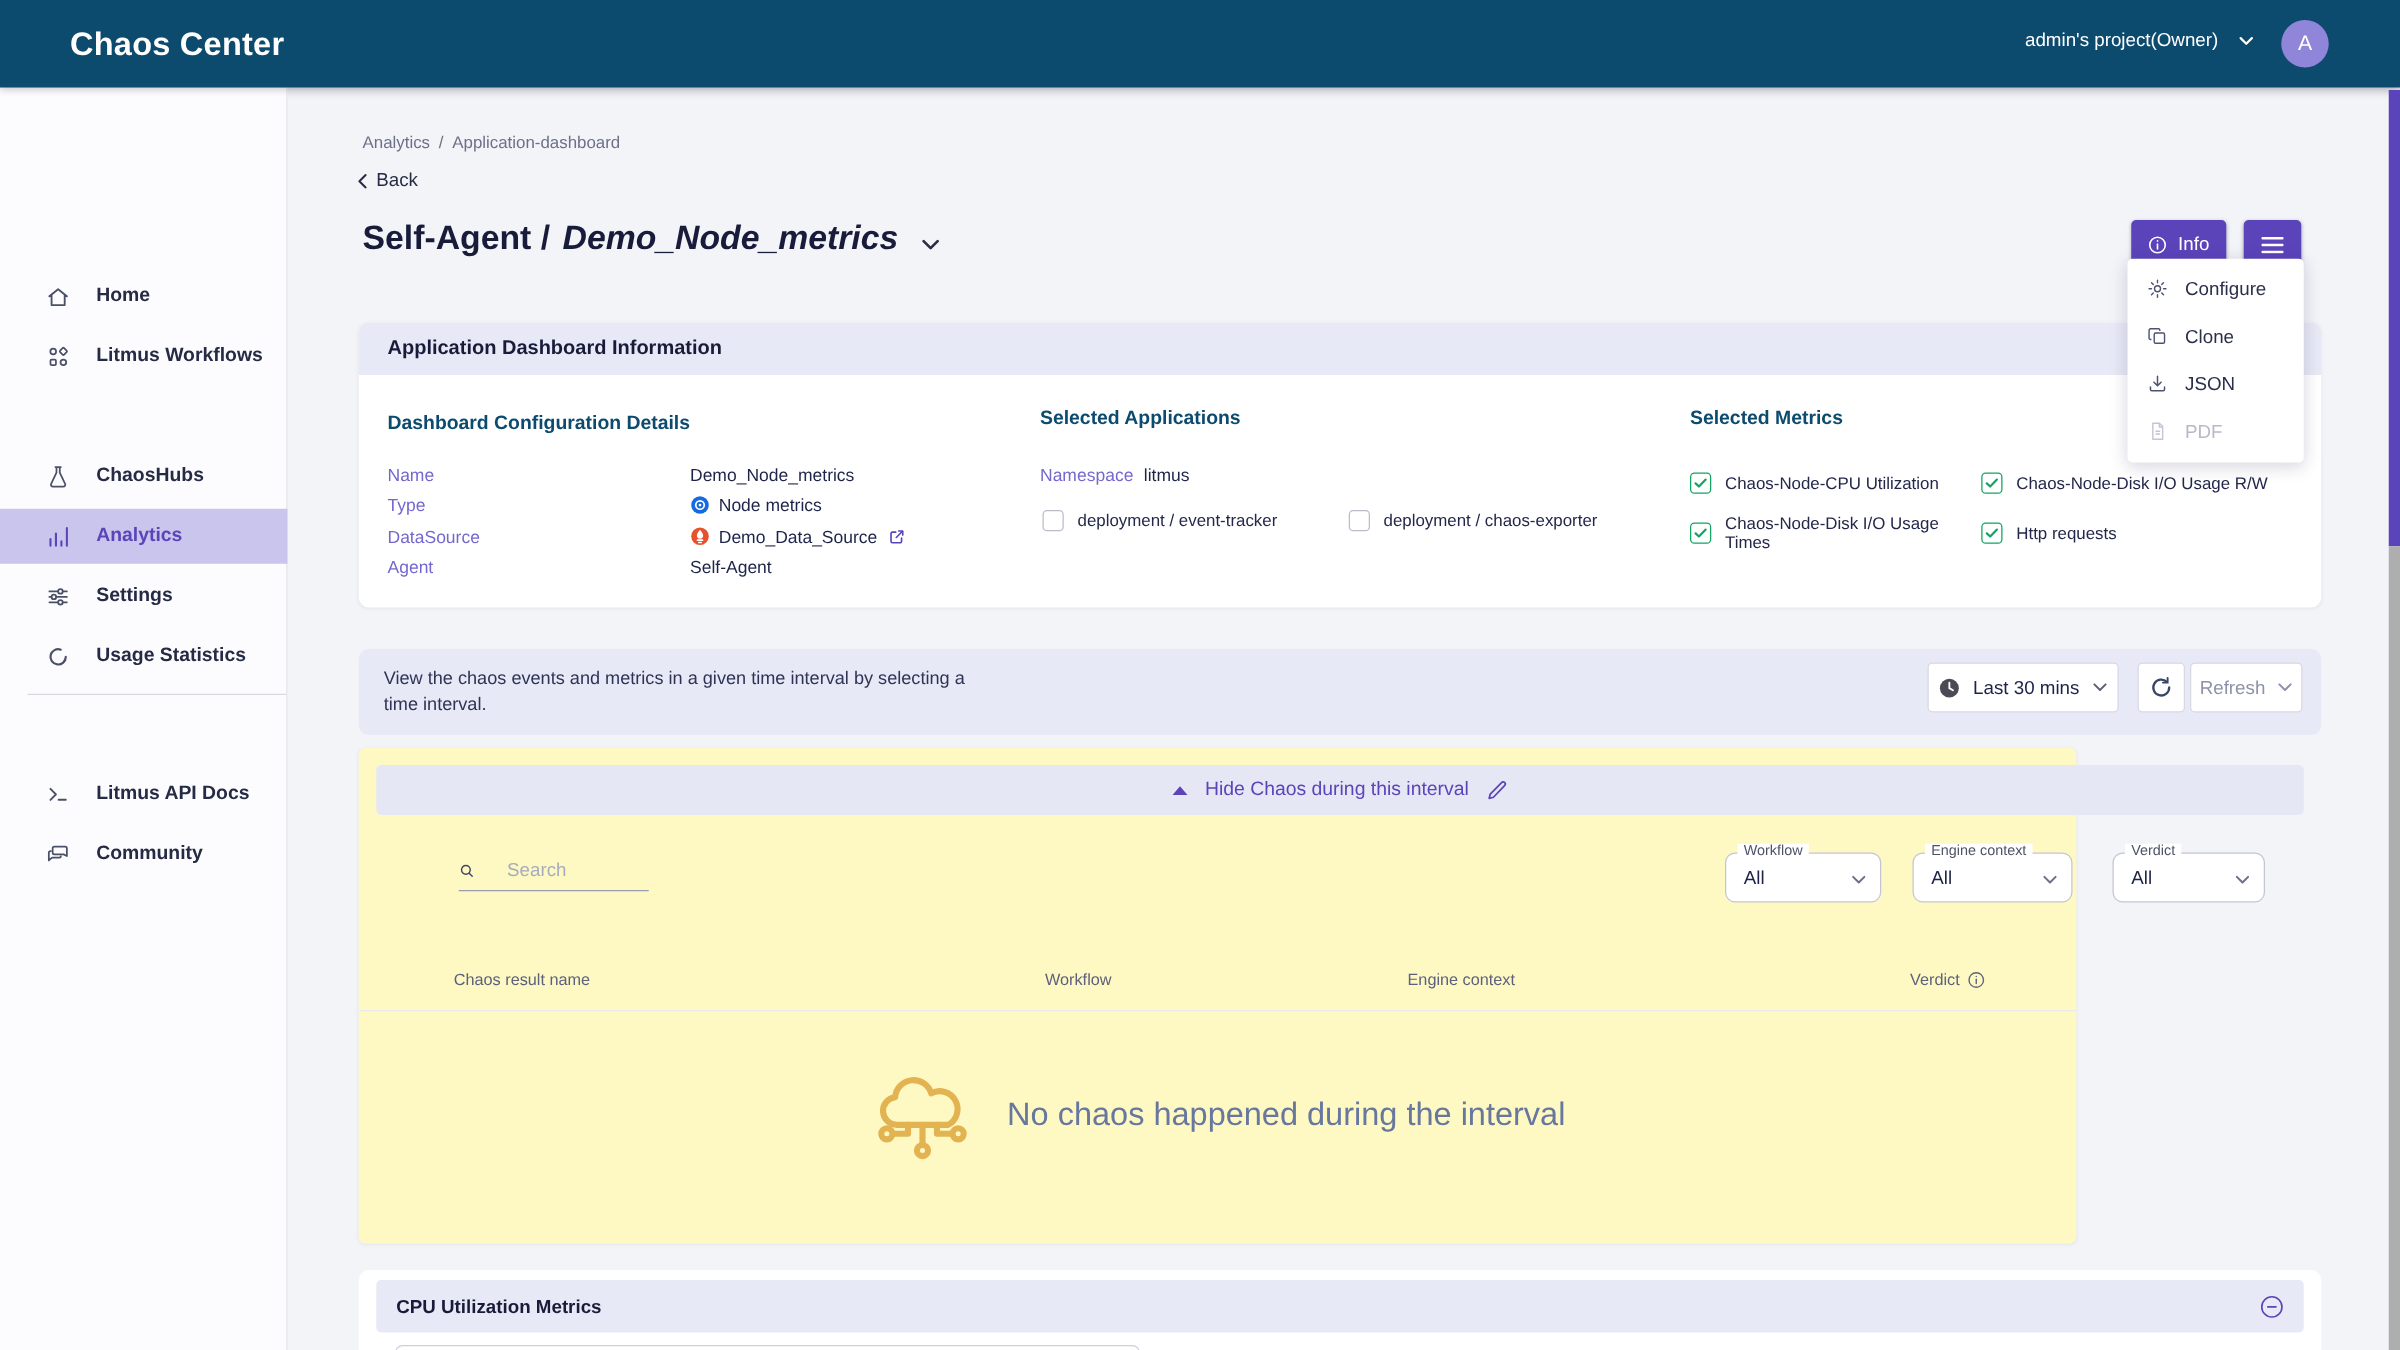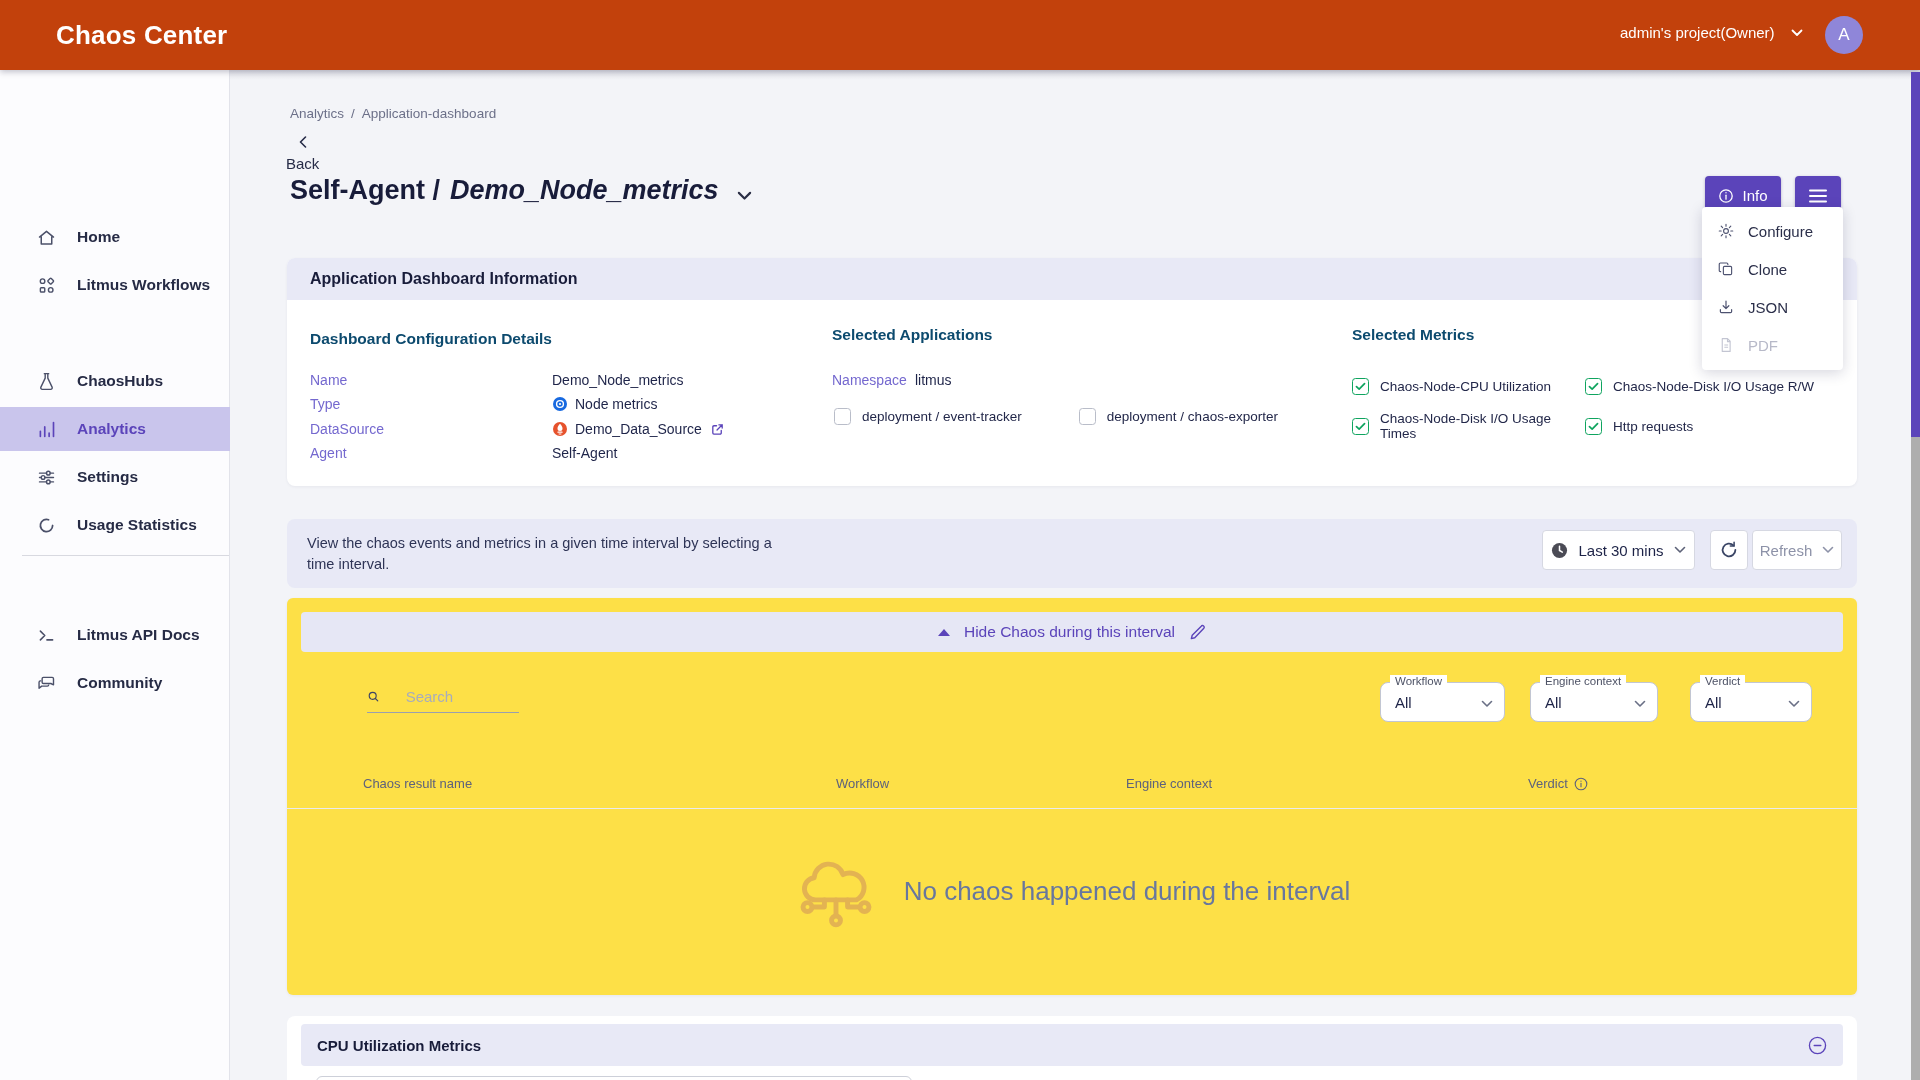--- a/index.html
+++ b/index.html
@@ -1,21 +1,21 @@
 <!DOCTYPE html>
 <html><head>
 <meta charset="utf-8">
 <style>
   * { margin:0; padding:0; box-sizing:border-box; }
   html,body { width:1920px; height:1080px; overflow:hidden;
     font-family:"Liberation Sans", sans-serif; background:#f3f4f8; }
 
   
   .header { position:absolute; left:0; top:0; width:1920px; height:70px;
-    background:#c2410c; z-index:30; display:flex; align-items:center;
+    background:#0c4a6e; z-index:30; display:flex; align-items:center;
     box-shadow:0 2px 6px rgba(20,20,50,.25); }
   .app-title { position:absolute; left:56px; top:20px; color:#fff;
     font-size:26px; font-weight:bold; letter-spacing:.2px; }
   .project-sel { position:absolute; left:1620px; top:24px; display:flex;
     align-items:center; gap:16px; color:#fff; cursor:pointer; }
   .project-sel .plabel { font-size:15px; }
   .avatar { position:absolute; left:1825px; top:16px; width:38px; height:38px;
     border-radius:50%; background:#8f86d9; color:#fff; font-size:17px;
     display:flex; align-items:center; justify-content:center; cursor:pointer; }
 
@@ -33,21 +33,21 @@
 
   
   .main { position:absolute; left:230px; top:70px; width:1690px; height:1010px;
     background:#f3f4f8; }
   .main::before { content:''; position:absolute; left:0; right:0; top:0;
     height:10px; background:linear-gradient(rgba(25,25,60,.08),transparent); }
 
   .breadcrumb { position:absolute; left:60px; top:36px; font-size:13.5px;
     color:#6c7089; display:flex; gap:7px; }
   .back { position:absolute; left:56px; top:66px; display:flex; gap:7px;
-    align-items:center; font-size:15px; color:#262b47; cursor:pointer;flex-direction:column; }
+    align-items:center; font-size:15px; color:#262b47; cursor:pointer; }
   .page-title { position:absolute; left:60px; top:103px; font-size:27px;
     color:#181c3a; display:flex; align-items:center; gap:10px; }
   .page-title .agent { font-weight:bold; }
   .page-title .dash { font-style:italic; font-weight:600; }
   .page-title .tchev { margin-left:8px; margin-top:4px; cursor:pointer; }
 
   .btn-purple { position:absolute; background:#5B44BA; color:#fff;
     border:none; border-radius:4px; display:flex; align-items:center;
     justify-content:center; gap:8px; font-size:15px; cursor:pointer;
     box-shadow:0 1px 3px rgba(30,20,80,.3); }
@@ -87,22 +87,22 @@
     font-size:14.5px; line-height:21px; color:#2e3456; }
   .wbtn { position:absolute; top:11px; height:40px; background:#fff;
     border:1px solid #d6d8e2; border-radius:4px; display:flex;
     align-items:center; justify-content:center; gap:10px; font-size:15px;
     color:#1d2347; cursor:pointer; }
   .range-btn { left:1255px; width:153px; }
   .refresh-icon-btn { left:1423px; width:38px; }
   .refresh-btn { left:1465px; width:90px; color:#8d92a8; }
 
   
-  .chaos-card { position:absolute; left:57px; top:528px; width:1570px;
-    height:397px; background:#fde047; border-radius:6px;
+  .chaos-card { position:absolute; left:57px; top:528px; width:1374px;
+    height:397px; background:#fef9c3; border-radius:6px;
     box-shadow:0 1px 3px rgba(30,30,70,.06); }
   .toggle-bar { position:absolute; left:14px; top:14px; width:1542px; height:40px;
     background:#e6e7f5; border-radius:4px; display:flex; align-items:center;
     justify-content:center; gap:14px; cursor:pointer; }
   .toggle-bar .tri-up { width:0; height:0; border-left:6px solid transparent;
     border-right:6px solid transparent; border-bottom:7px solid #5B44BA; }
   .toggle-bar .tlabel { font-size:15.5px; color:#5B44BA; }
   .searchbox { position:absolute; left:80px; top:90px; width:152px;
     display:flex; align-items:center; gap:26px; border-bottom:1px solid #999fae;
     padding-bottom:7px; }

